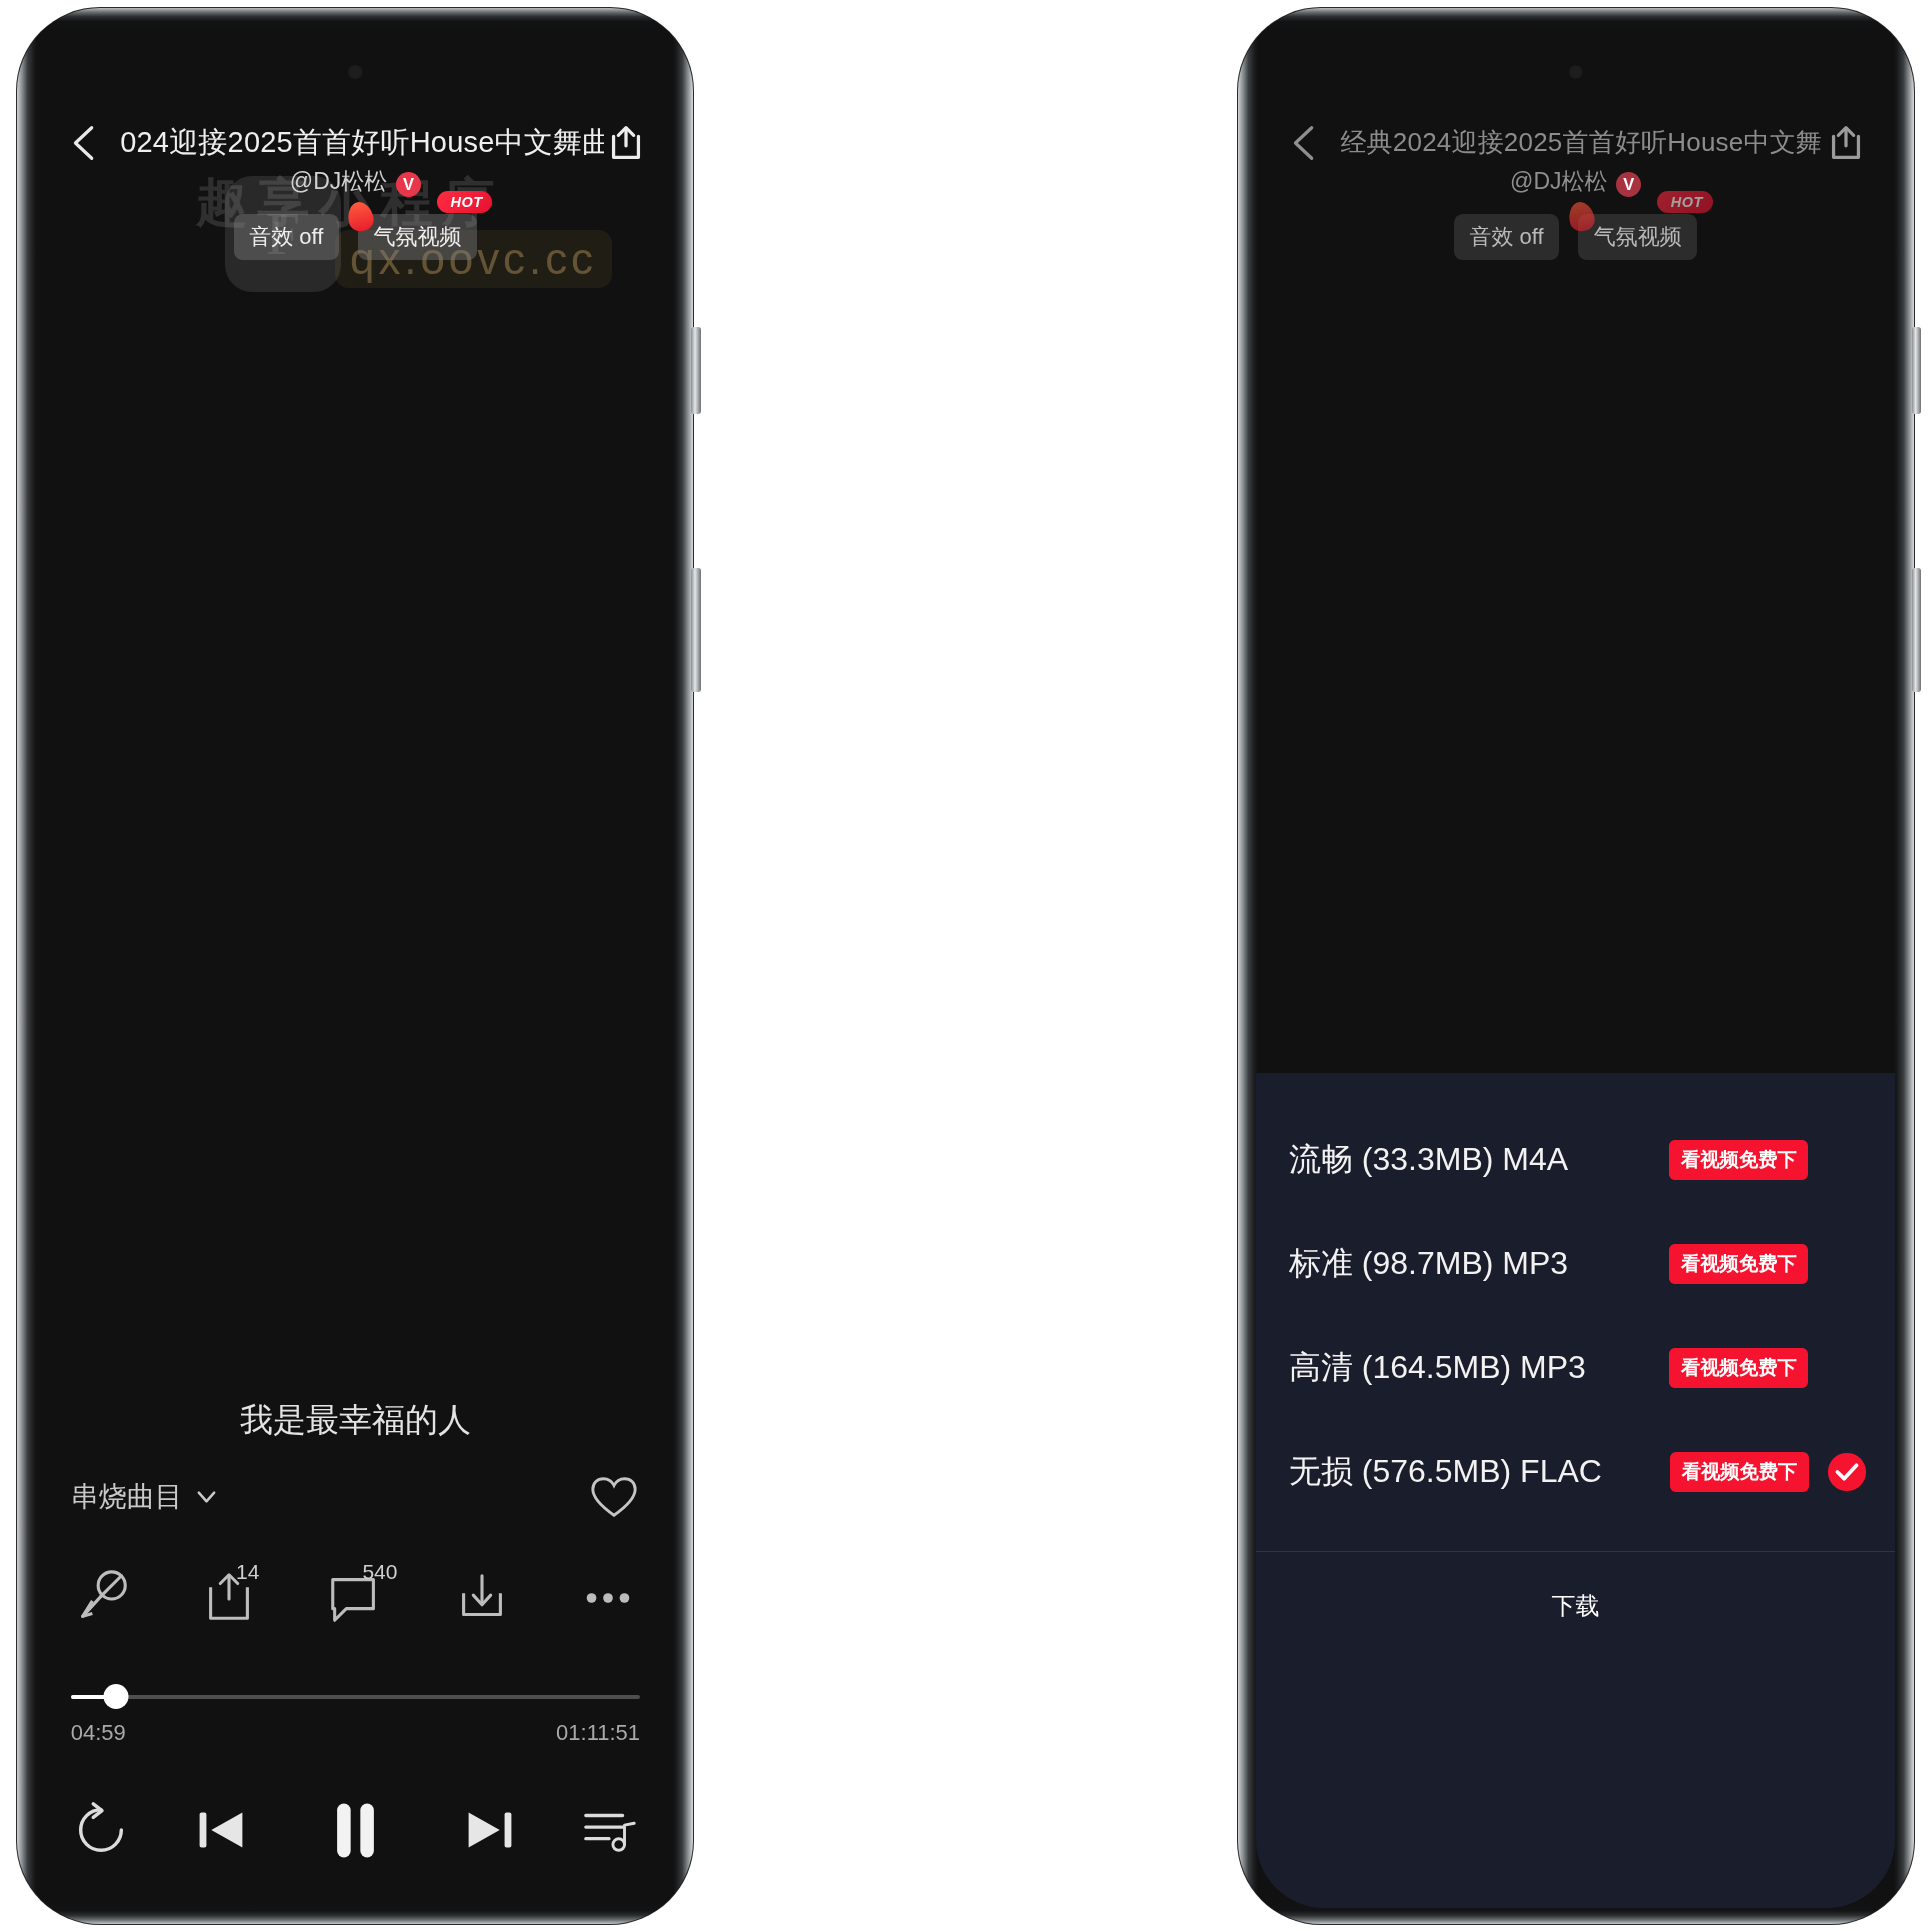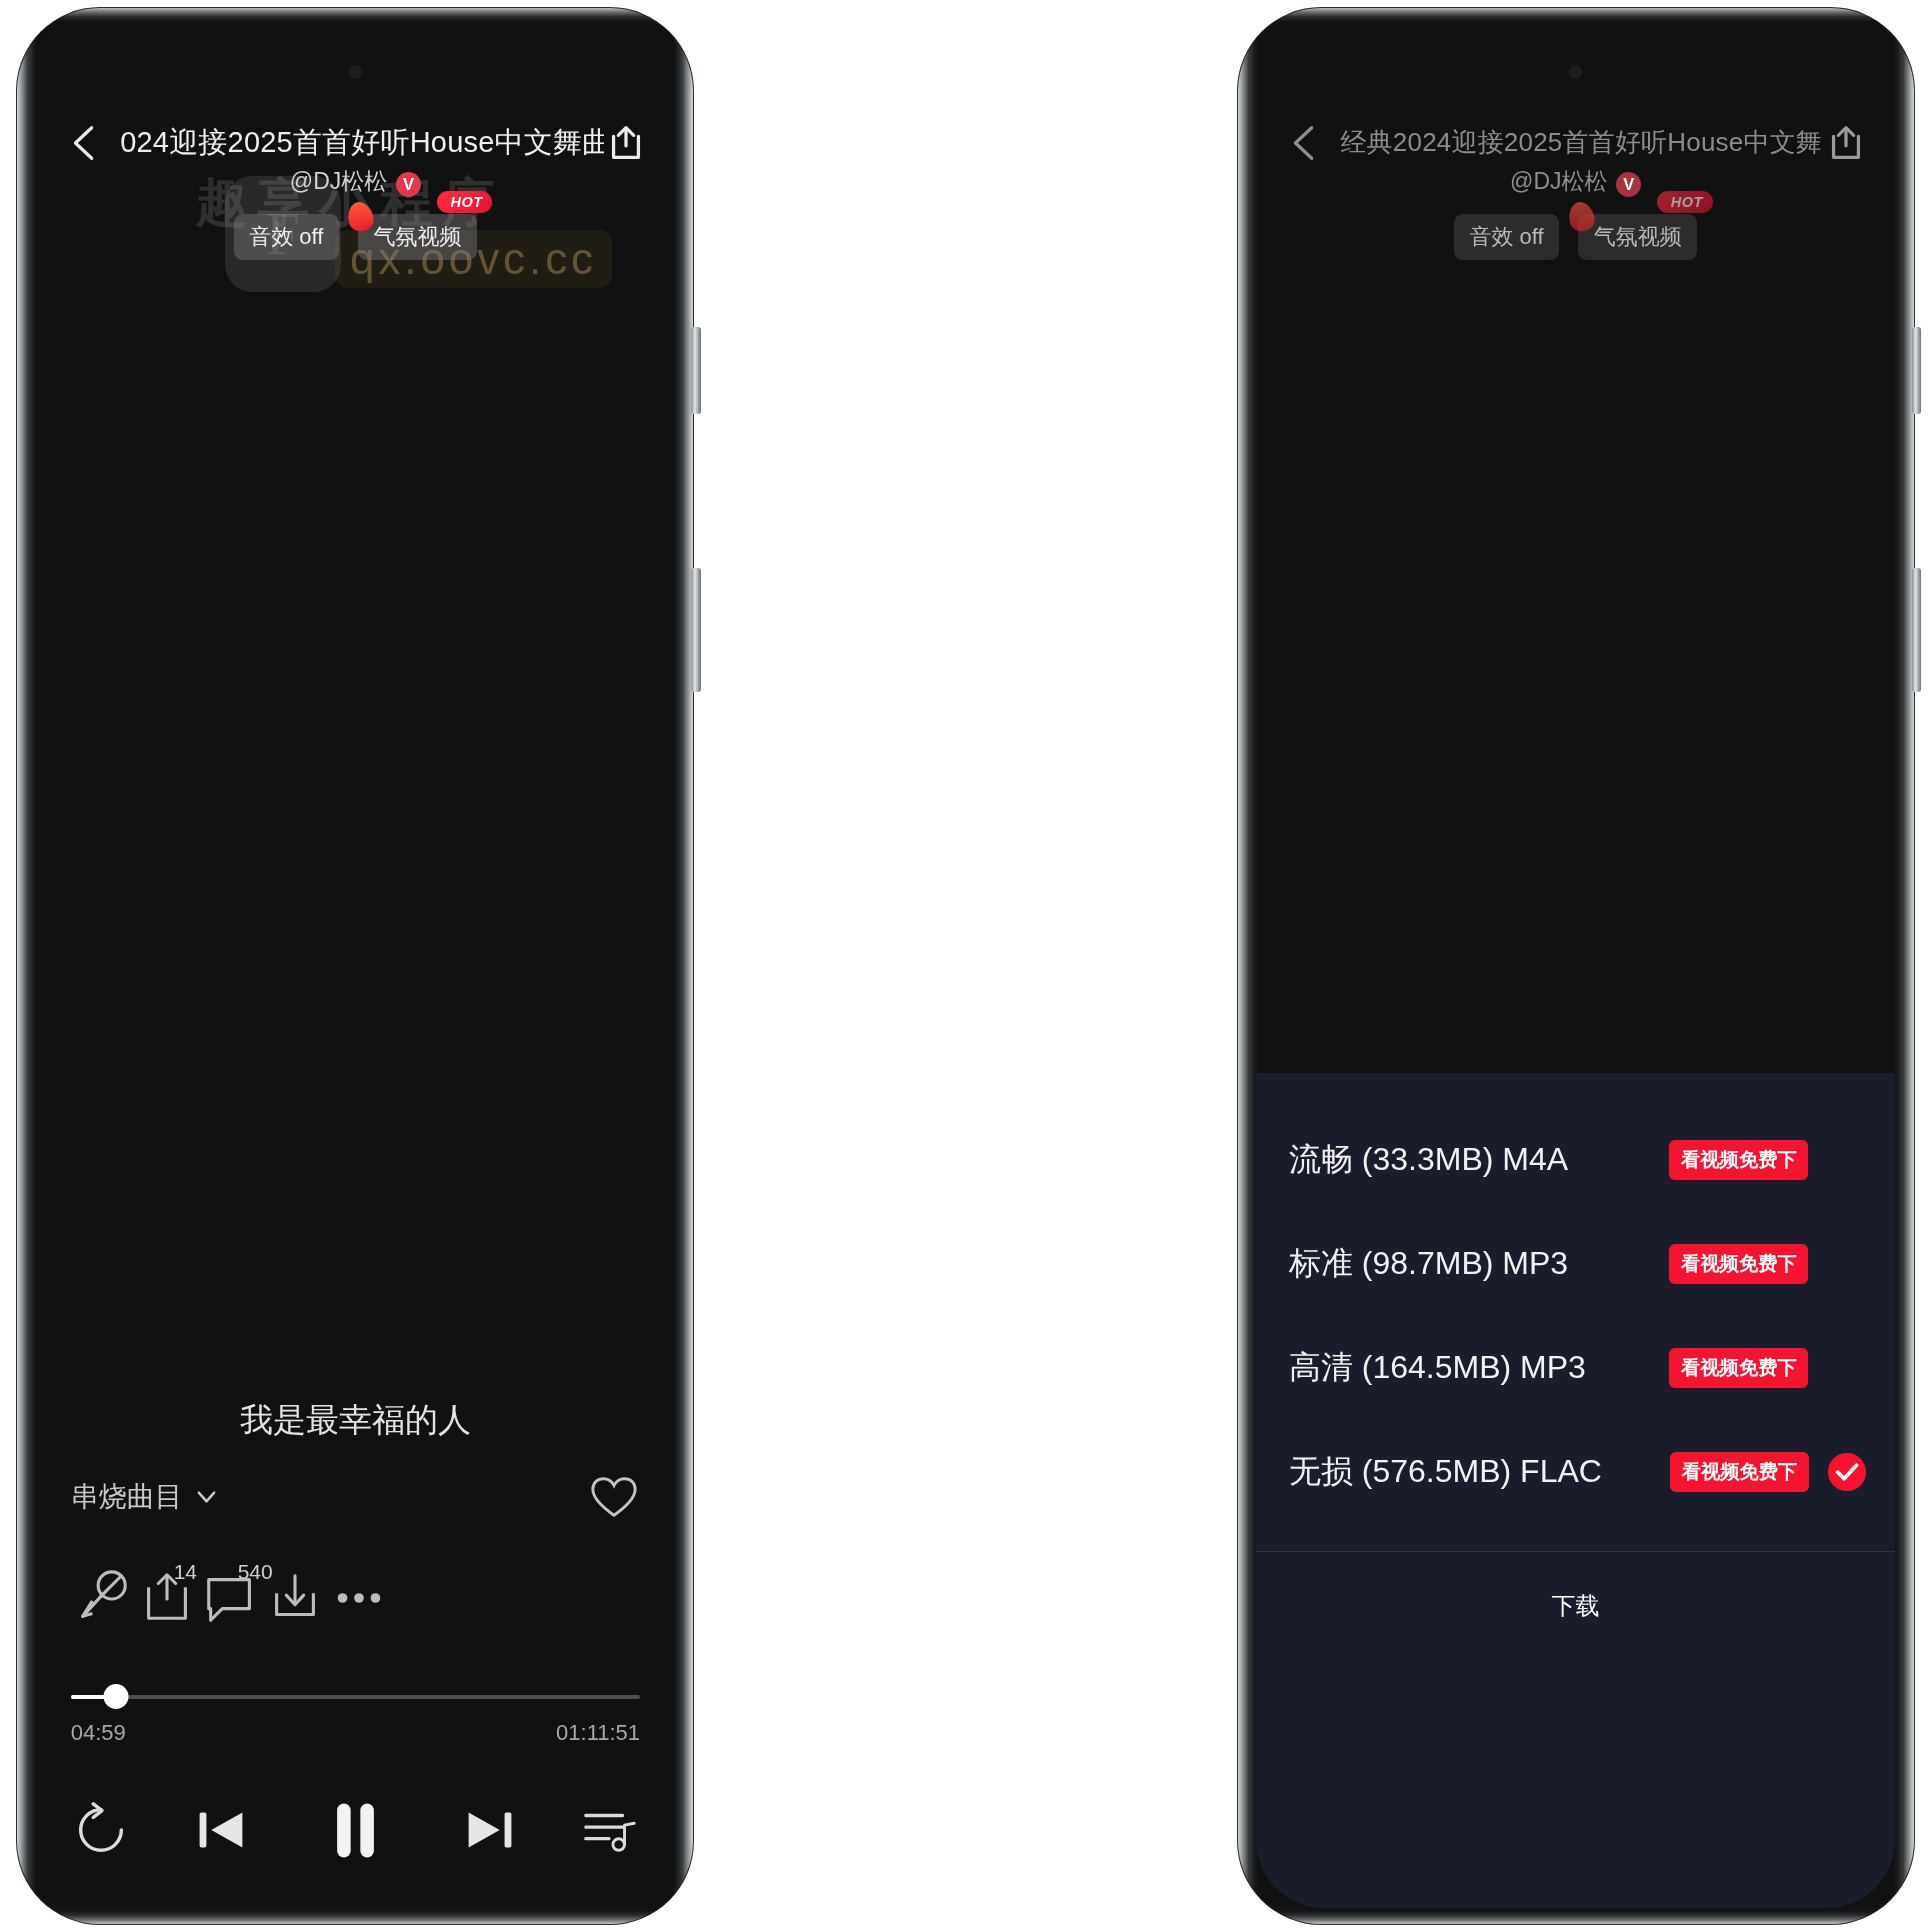--- a/index.html
+++ b/index.html
@@ -294,21 +294,21 @@
   .playlist {
     display: inline-flex; align-items: center; gap: 11.6px;
     font-size: 28px; color: #c9c9c9;
   }
   .chev-d { width: 25px; height: 25px; }
   .heart-ico { width: 52px; height: 52px; }
 
   .actions {
     position: absolute;
     top: 1545px; left: 35px; right: 35px;
-    display: flex; align-items: center; justify-content: flex-start;
+    display: flex; align-items: center; justify-content: space-between;
     z-index: 18;
   }
   .act { position: relative; width: 64px; height: 60px; }
   .act svg { width: 100%; height: 100%; }
   .act .cnt {
     position: absolute;
     top: -7.7px; left: 39px;
     font-size: 21px; color: #cfcfcf;
   }
 

